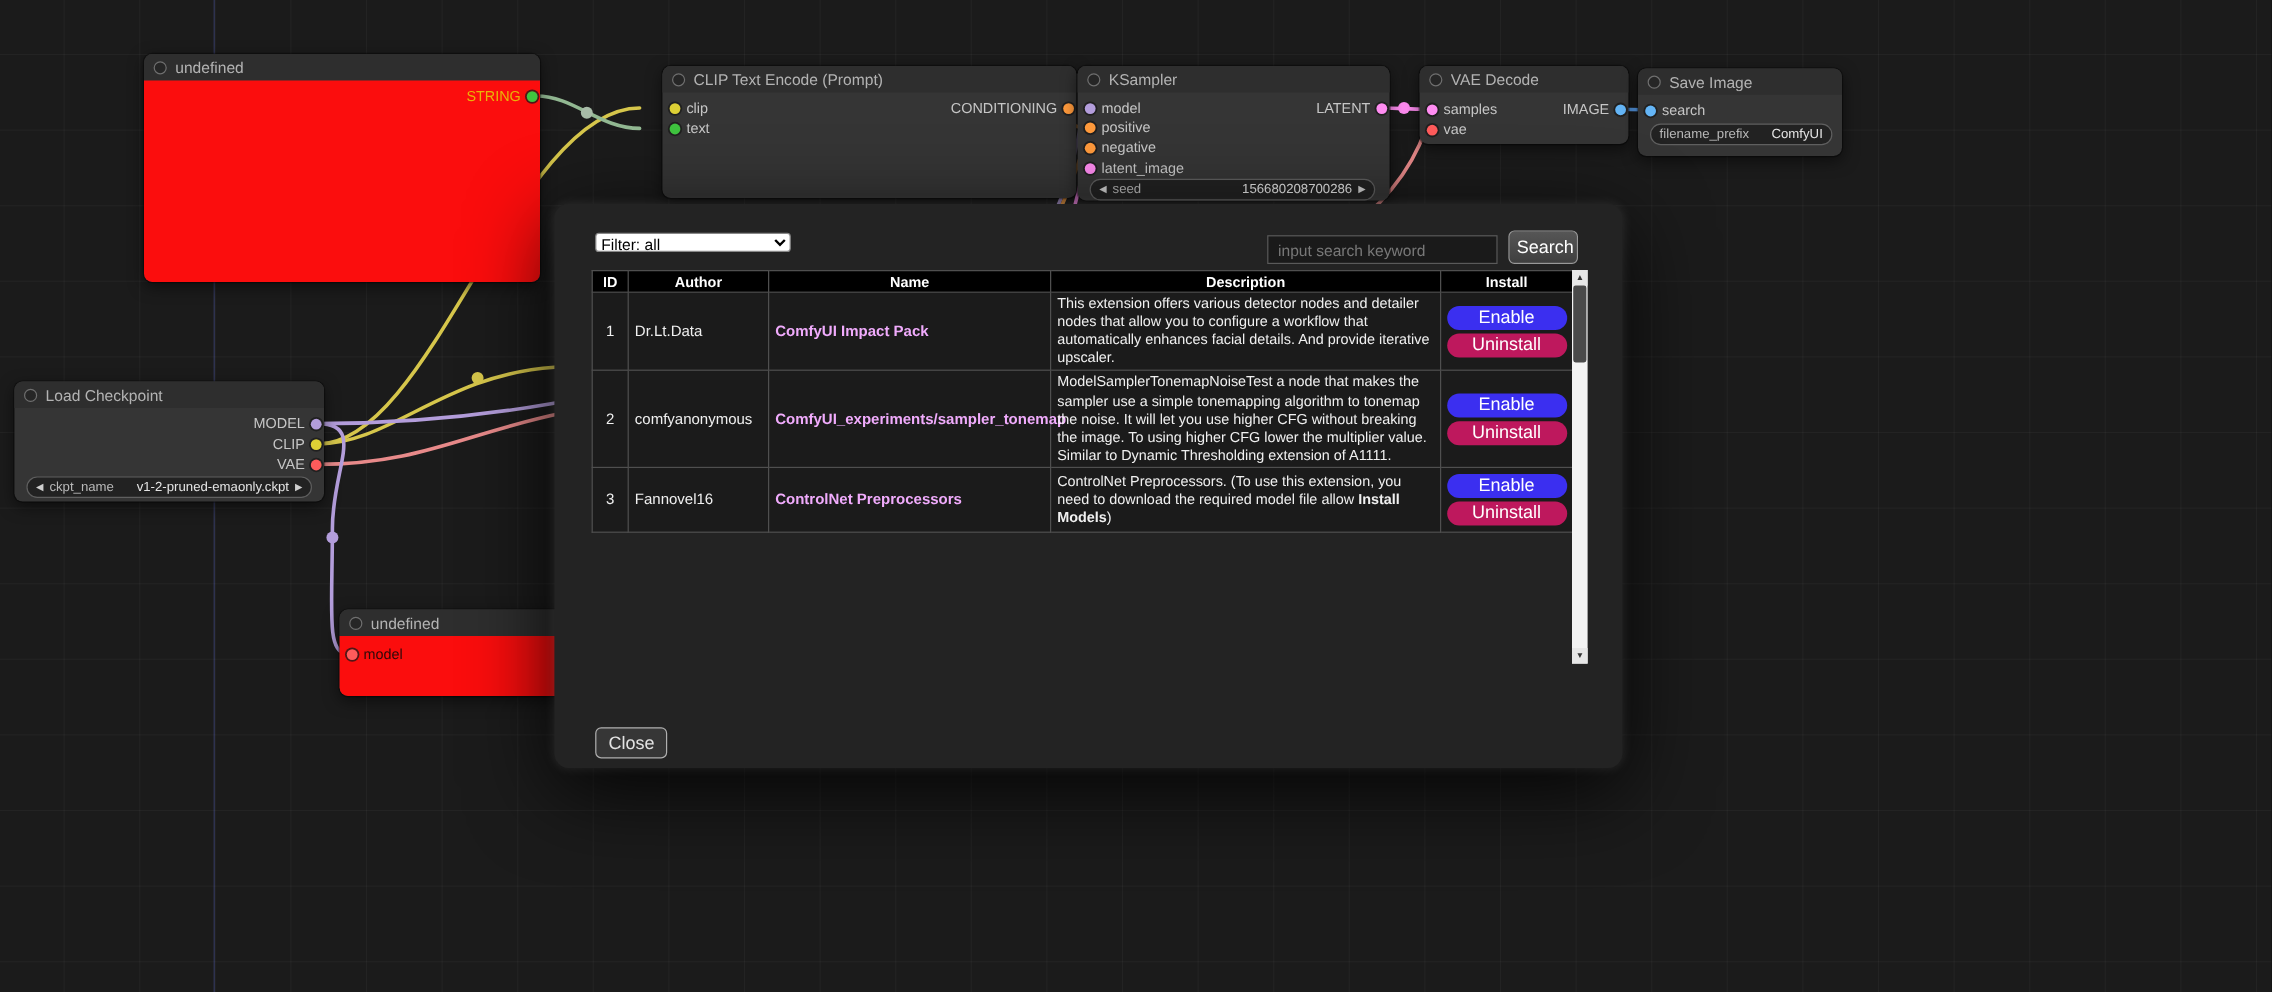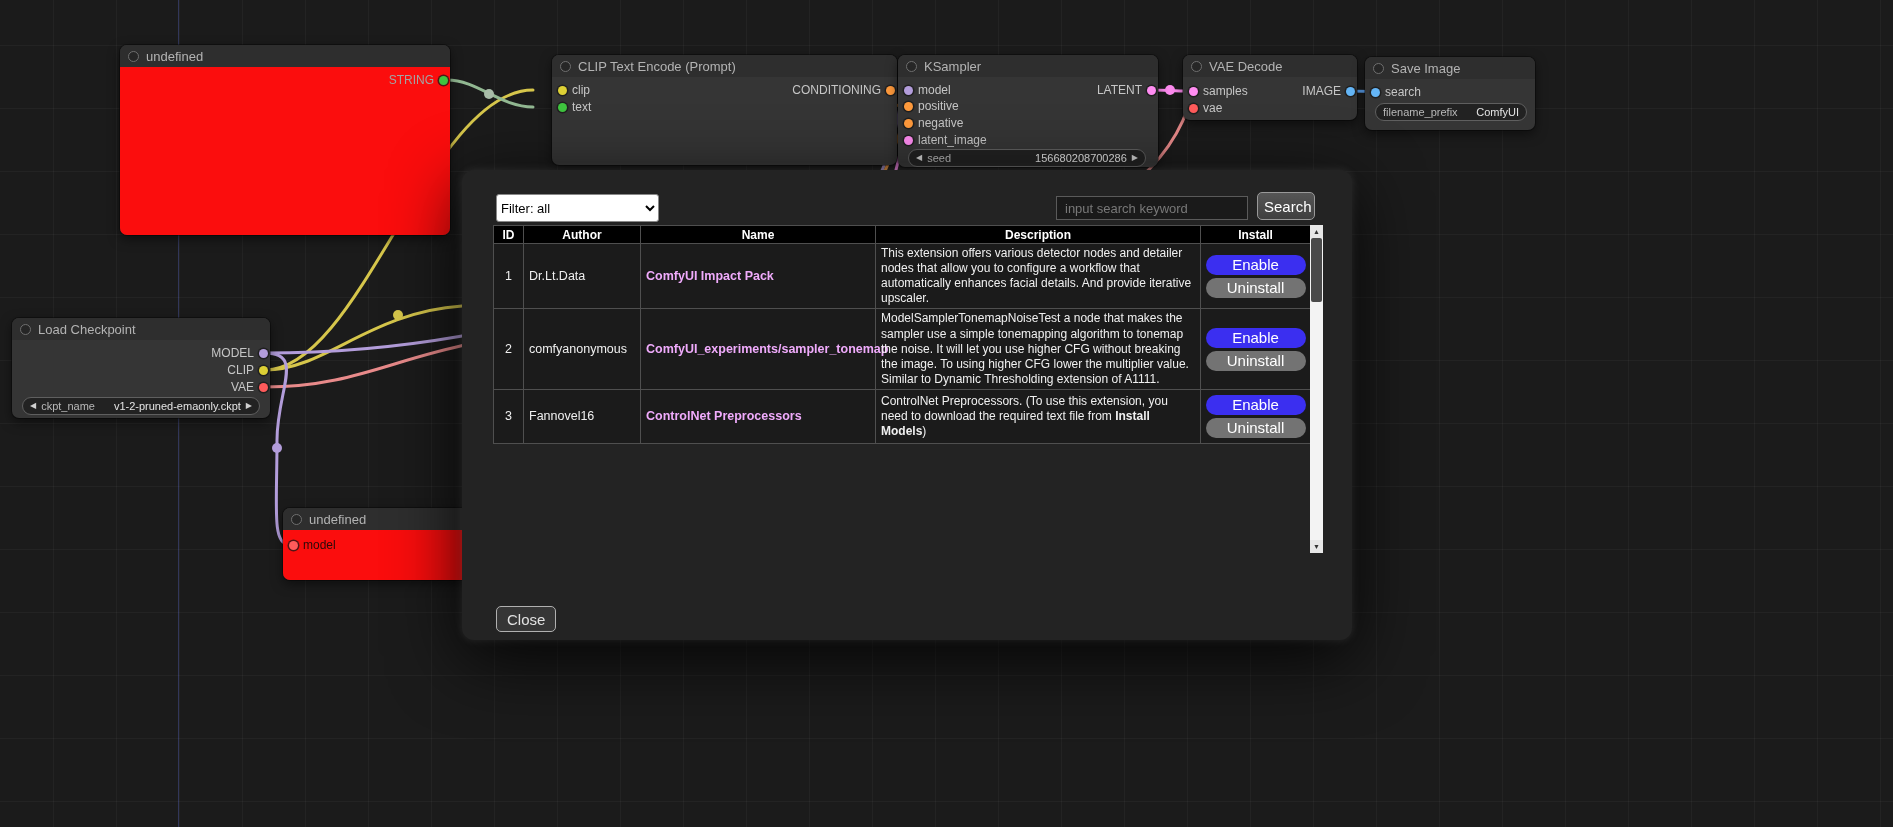--- a/index.html
+++ b/index.html
@@ -35,37 +35,37 @@
   .port.in  { left:6px; }
   .port.out { right:2px; }
   .dot { width:9px; height:9px; border-radius:50%; flex:none; box-shadow:0 0 0 1.5px rgba(25,25,25,0.75); }
   .c-green  { background:#3fc43f; }
   .c-yellow { background:#ddd035; }
   .c-orange { background:#ff9a3c; }
   .c-purple { background:#b39ddb; }
   .c-pink   { background:#ff8cf1; }
   .c-red    { background:#ff5b5b; }
   .c-blue   { background:#64b5f6; }
-  .port-label.on-red { color:#a3a3a3; }
+  .port-label.on-red { color:#eab308; }
   .port-label.on-red-dark { color:#2b0a0a; }
   .widget {
     position:absolute; height:16px; background:#222; border:1px solid #5f5f5f; border-radius:9px;
     display:flex; align-items:center; padding:0 7px; gap:5px; font-size:11px; color:#b8b8b8; z-index:3;
   }
   .warrow { font-size:8px; color:#cfcfcf; line-height:1; }
   .wlabel { color:#b8b8b8; white-space:nowrap; }
   .wvalue { margin-left:auto; color:#e4e4e4; white-space:nowrap; }
   
   .modal {
     position:absolute; left:462px; top:170px; width:890px; height:470px; z-index:10;
     background:#232323; border-radius:12px;
     box-shadow:0 0 10px rgba(255,255,255,0.10), 0 18px 70px rgba(0,0,0,0.85);
   }
   .filter-select {
-    position:absolute; left:34px; top:24px; width:163px; height:28px;
+    position:absolute; left:34px; top:24px; width:163px; height:16px;
     background:#ffffff; color:#000; border:1px solid #888; border-radius:3px;
     font-size:13px; font-family:inherit;
   }
   .search-input {
     position:absolute; left:594px; top:26px; width:174px; height:18px;
     background:#1a1a1a; border:1px solid #5a5a5a; color:#ef4444;
     font-size:13px; font-family:inherit; padding:2px 8px;
   }
   .search-input::placeholder { color:#787878; }
   .search-btn {
@@ -82,21 +82,21 @@
   .ext-table td {
     border:1px solid #4f4f4f; background:#1b1b1b; color:#f0f0f0;
     font-size:12.5px; padding:2px 5px; vertical-align:middle;
   }
   td.td-id { text-align:center; }
   td.td-name a { color:#f0abfc; font-weight:bold; text-decoration:none; cursor:pointer; }
   td.td-desc { font-size:12px; line-height:1.26; }
   td.td-install { text-align:center; padding:2px 4px; }
   .btn { display:block; width:100px; height:20px; margin:3px auto; border:none; border-radius:12px; color:#fff; font-size:15px; font-family:inherit; cursor:pointer; }
   .btn.enable { background:#3b2ff0; }
-  .btn.uninstall { background:#737373; }
+  .btn.uninstall { background:#be185d; }
   
   .vscroll { position:absolute; left:817px; top:0; width:13px; height:328px; background:#f3f3f3; }
   .vscroll .arrow { position:absolute; left:0; width:13px; height:13px; background:#e7e7e7; color:#333; font-size:7px; line-height:13px; text-align:center; cursor:pointer; }
   .vscroll .arrow.up { top:0; }
   .vscroll .arrow.down { bottom:0; }
   .vscroll .thumb { position:absolute; left:1px; top:13px; width:11px; height:64px; background:#4a4a4a; border-radius:2px; cursor:grab; }
   .close-btn {
     position:absolute; left:34px; top:436px; padding:2px 10px; height:26px;
     background:#363636; border:1px solid #b0b0b0; border-radius:5px;
     color:#e2e2e2; font-size:15px; font-family:inherit; cursor:pointer;
@@ -311,21 +311,21 @@
             <td class="td-desc"><span>ModelSamplerTonemapNoiseTest a node that makes the sampler use a simple tonemapping algorithm to tonemap the noise. It will let you use higher CFG without breaking the image. To using higher CFG lower the multiplier value. Similar to Dynamic Thresholding extension of A1111.</span><b></b><span></span></td>
             <td class="td-install">
               <button class="btn enable">Enable</button>
               <button class="btn uninstall">Uninstall</button>
             </td>
           </tr>
           <tr>
             <td class="td-id">3</td>
             <td>Fannovel16</td>
             <td class="td-name"><a>ControlNet Preprocessors</a></td>
-            <td class="td-desc"><span>ControlNet Preprocessors. (To use this extension, you need to download the required text file from </span><b>Install Models</b><span>)</span></td>
+            <td class="td-desc"><span>ControlNet Preprocessors. (To use this extension, you need to download the required model file allow </span><b>Install Models</b><span>)</span></td>
             <td class="td-install">
               <button class="btn enable">Enable</button>
               <button class="btn uninstall">Uninstall</button>
             </td>
           </tr>
         </tbody>
       </table>
 
       <div class="vscroll">
         <div class="arrow up">▲</div>

